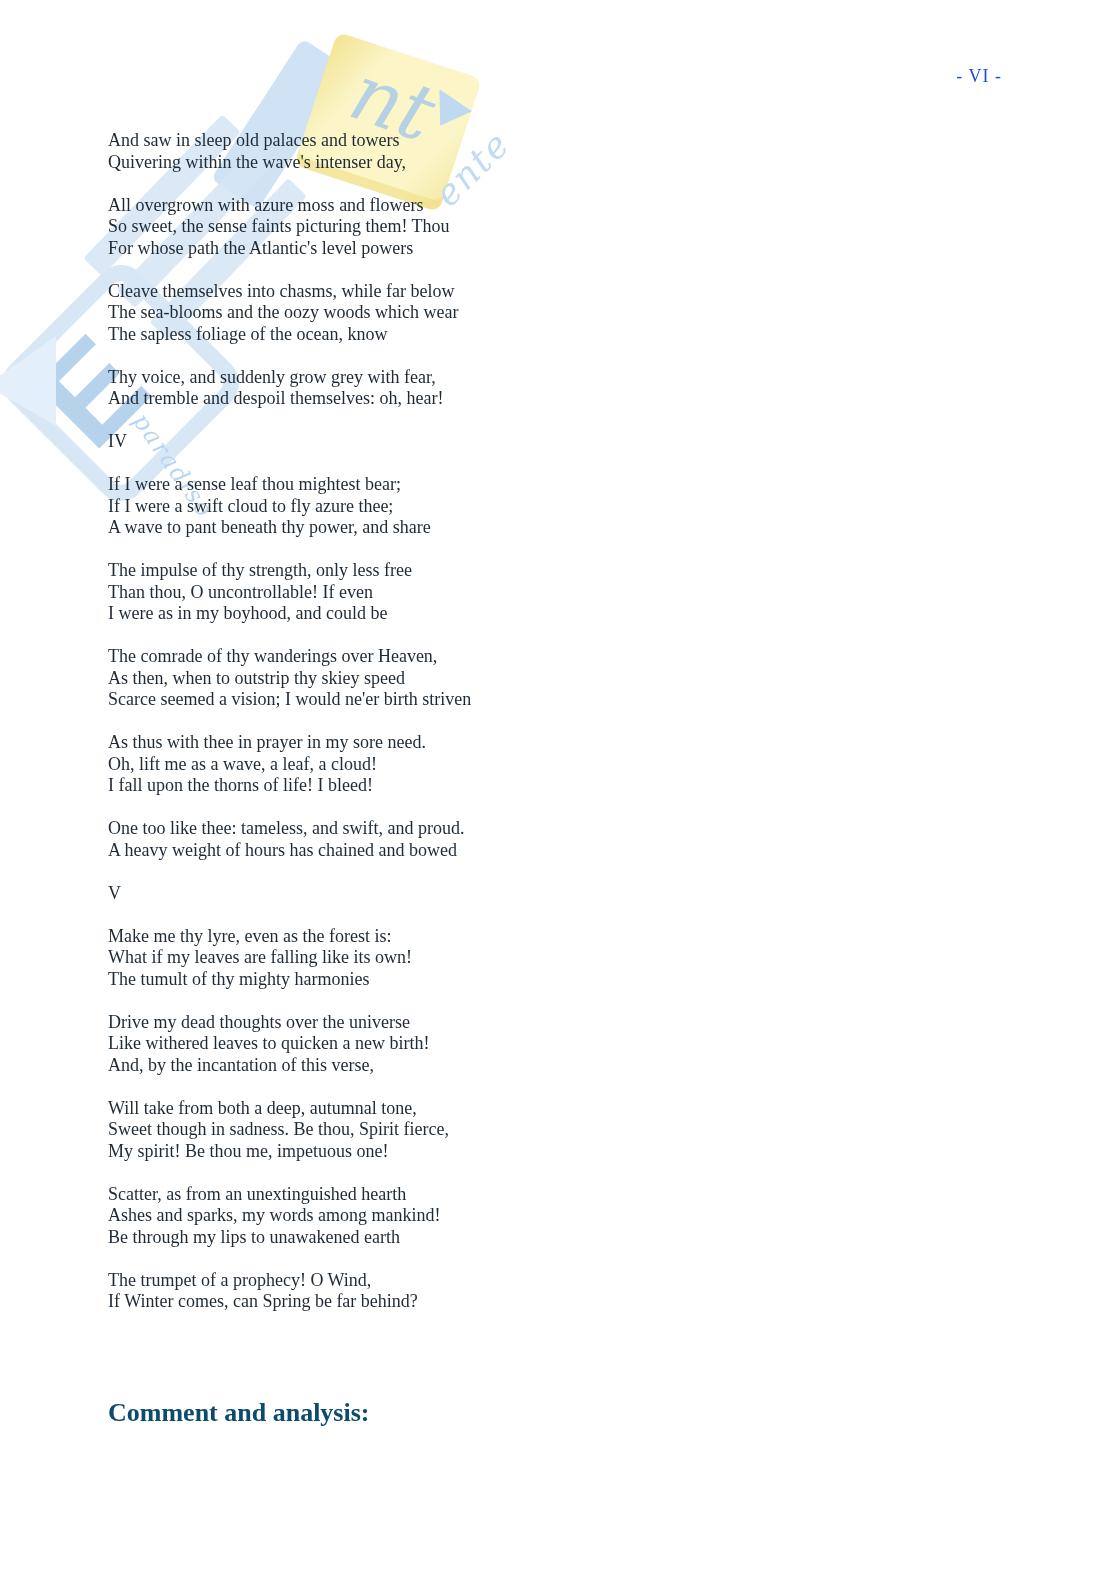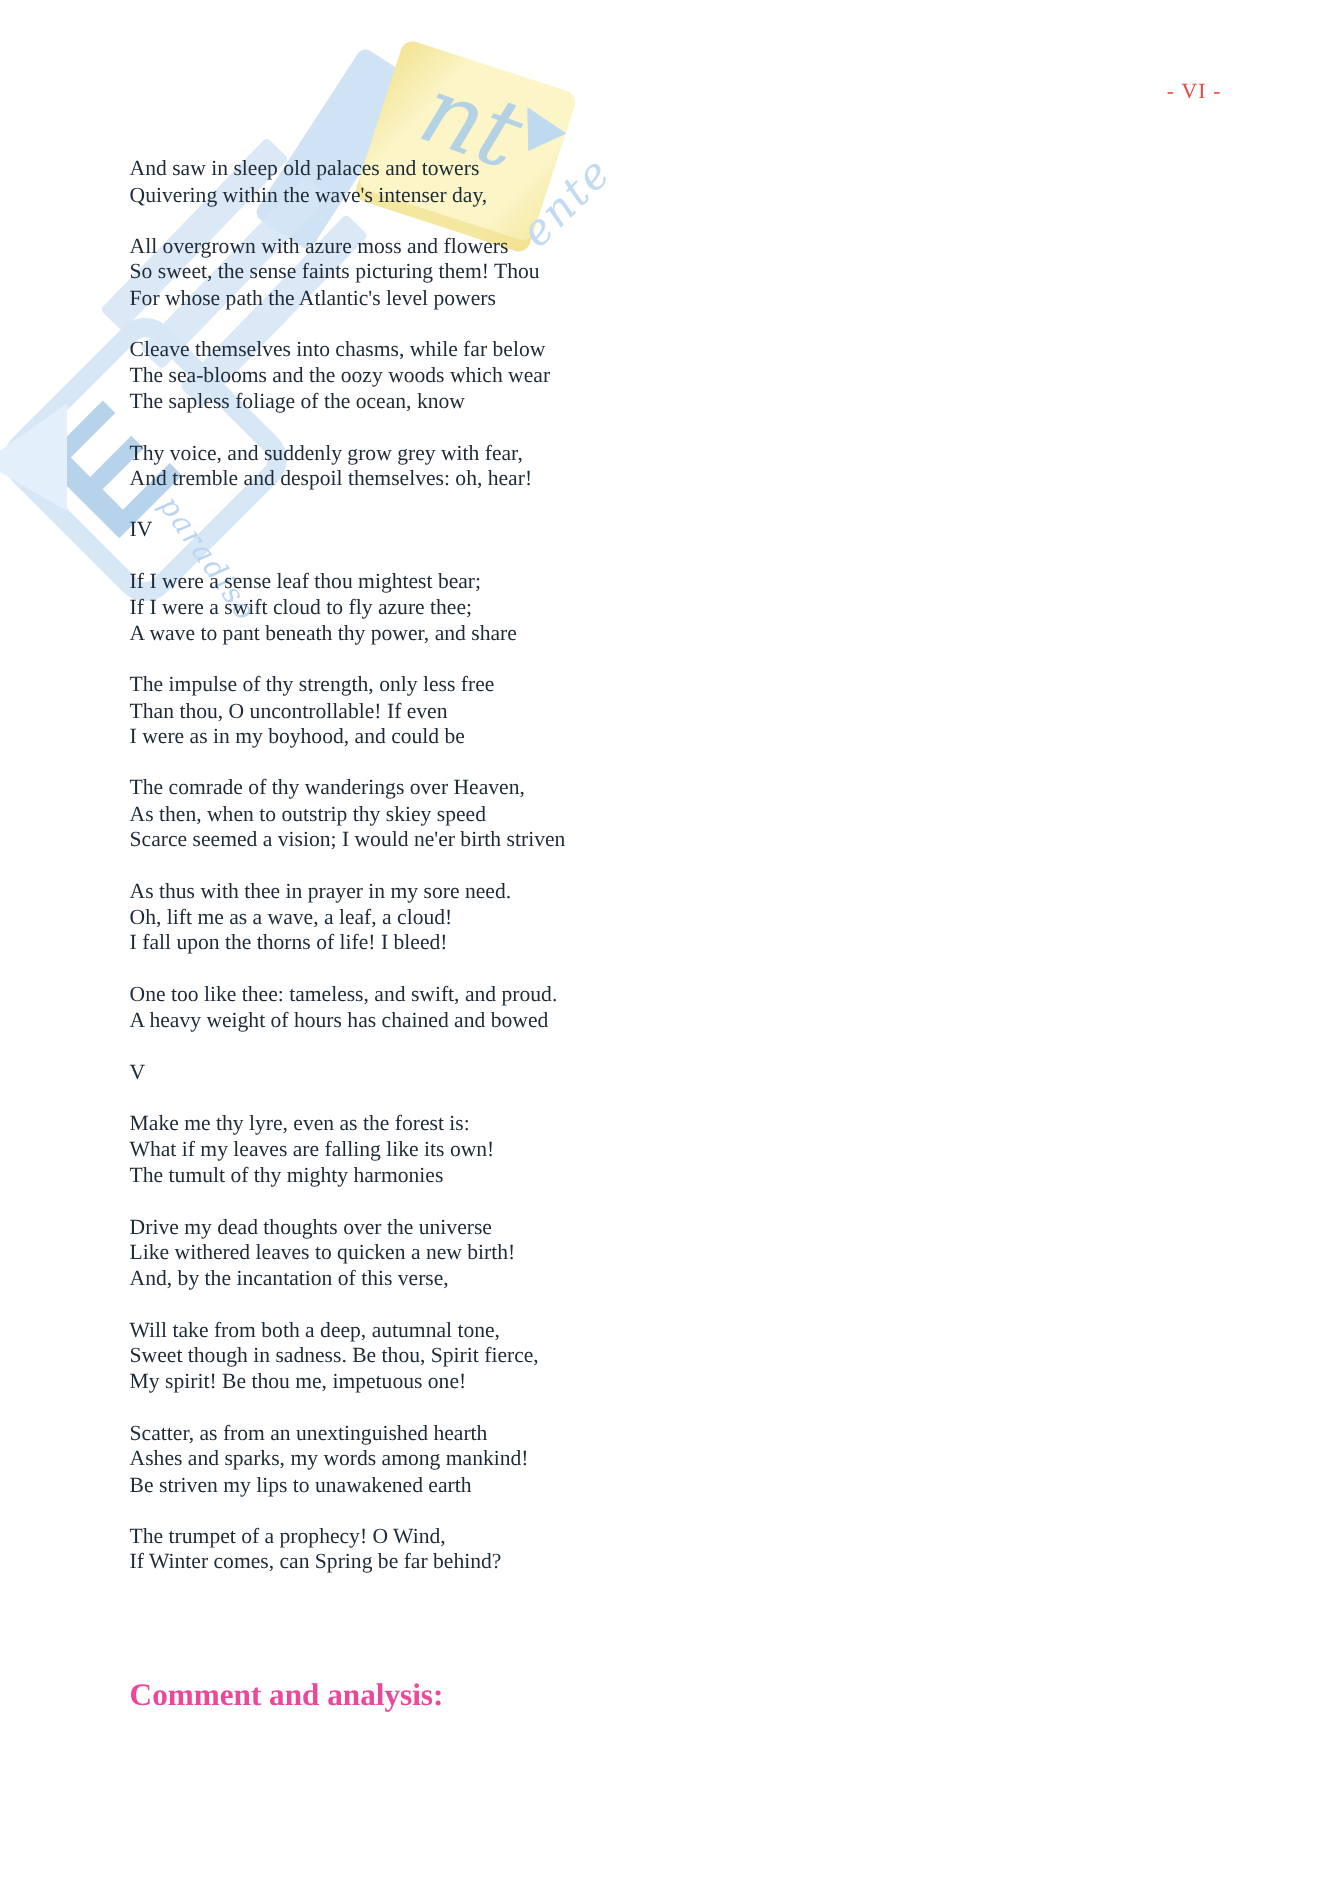--- a/index.html
+++ b/index.html
@@ -43,33 +43,33 @@
   }
   .wm-frag{position:absolute;font-style:italic;font-family:"DejaVu Serif",serif;letter-spacing:2px;}
   .wm-frag-ente{left:428px;top:148px;font-size:36px;color:#c2dbf2;transform:rotate(-45deg);}
   .wm-frag-paradiso{left:150px;top:408px;font-size:24px;color:#bad5f0;transform:rotate(55deg);transform-origin:left top;}
   .wm-wedge{
     position:absolute;left:-14px;top:336px;width:70px;height:90px;background:#e3effa;
     clip-path:polygon(100% 0,100% 100%,0 55%);
   }
   
   .page-number{
-    position:absolute;top:66px;right:98px;z-index:2;
-    font-size:18px;color:#ef4444;letter-spacing:1px;text-align:right;
+    position:absolute;top:66px;right:114px;z-index:2;
+    font-size:18px;color:#1d4ed8;letter-spacing:1px;text-align:right;
   }
   .poem{position:absolute;left:108px;top:130px;z-index:2;}
   .stanza{margin:0 0 21.5px 0;}
   .line{
     margin:0;height:21.5px;line-height:21.5px;white-space:pre;
     font-size:18px;color:#1e2a36;
     font-family:"Liberation Serif",serif;
   }
   .heading{
     position:absolute;left:108px;top:1398px;z-index:2;
-    font-size:26px;font-weight:bold;color:#ec4899;
+    font-size:26px;font-weight:bold;color:#0c4a6e;
     font-family:"Liberation Serif",serif;
   }
 </style>
 </head>
 <body>
 
 <div class="page">
 
   <div class="watermark">
     <div class="wm-band"></div>
@@ -150,21 +150,21 @@
         <p class="line">And, by the incantation of this verse,</p>
       </div>
       <div class="stanza">
         <p class="line">Will take from both a deep, autumnal tone,</p>
         <p class="line">Sweet though in sadness. Be thou, Spirit fierce,</p>
         <p class="line">My spirit! Be thou me, impetuous one!</p>
       </div>
       <div class="stanza">
         <p class="line">Scatter, as from an unextinguished hearth</p>
         <p class="line">Ashes and sparks, my words among mankind!</p>
-        <p class="line">Be striven my lips to unawakened earth</p>
+        <p class="line">Be through my lips to unawakened earth</p>
       </div>
       <div class="stanza">
         <p class="line">The trumpet of a prophecy! O Wind,</p>
         <p class="line">If Winter comes, can Spring be far behind?</p>
       </div>
     </div>
 
   <div class="heading">Comment and analysis:</div>
 
 </div>

